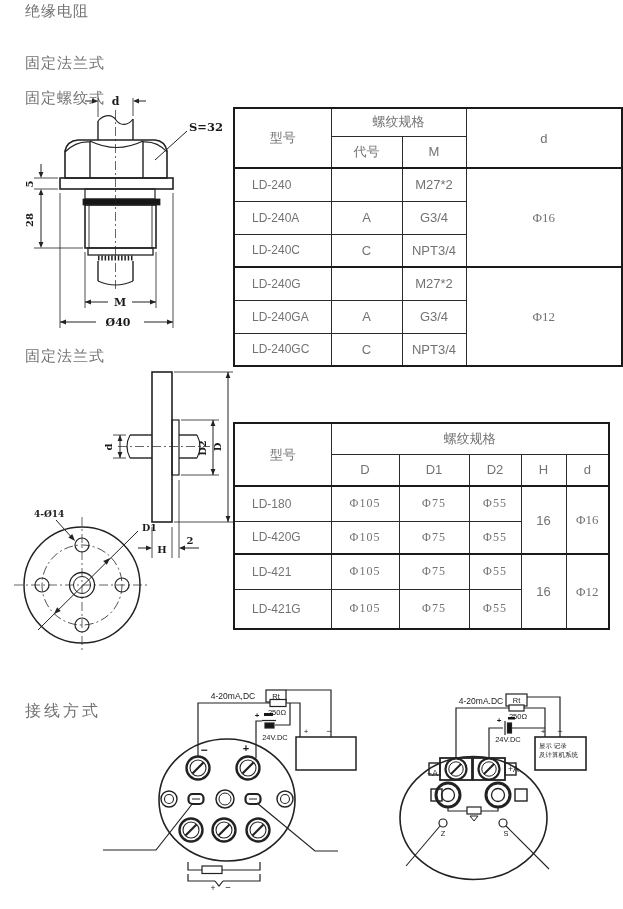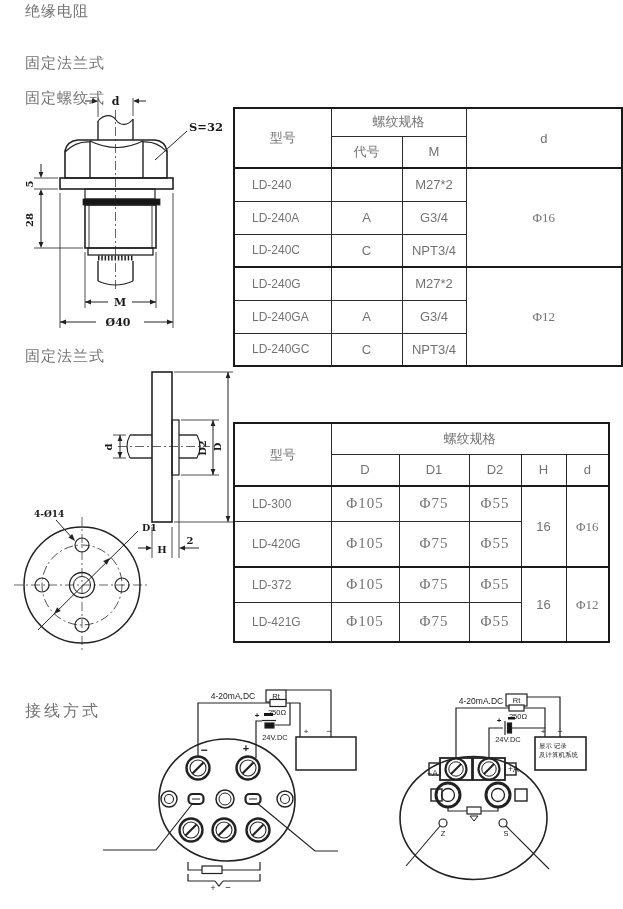--- a/index.html
+++ b/index.html
@@ -6,21 +6,21 @@
   .page{position:relative;width:623px;height:909px;background:#fff;overflow:hidden;
         font-family:"Liberation Serif",serif;color:#737373;padding-left:32px;}
   .h{position:absolute;white-space:nowrap;letter-spacing:1px;font-size:15px;}
   .hw{letter-spacing:3px;font-size:16px;text-align:center;}
   table{border-collapse:collapse;table-layout:fixed;position:absolute;background:#fff;}
   td{border:1px solid #2b2b2b;text-align:center;vertical-align:middle;padding:0;
      font-size:13px;overflow:hidden;margin-left:8px;}
   .tbl{border:2px solid #1a1a1a;}
   .model{text-align:left;padding-left:17px;font-family:"Liberation Sans",sans-serif;font-size:12px;}
   .lat{font-family:"Liberation Sans",sans-serif;}
-  .phi-big{font-size:15px;letter-spacing:1px;}
+  .phi-big{font-size:12px;letter-spacing:1px;}
   .grp td{border-top-width:2px;border-top-color:#1a1a1a;}
   svg{position:absolute;overflow:visible;}
   svg text{fill:#1a1a1a;}
   .dim{font-family:"DejaVu Serif",serif;font-weight:bold;}
   .wl{font-family:"Liberation Sans",sans-serif;}
 </style>
 </head>
 <body>
 
 <div class="page">
@@ -241,35 +241,35 @@
       <td colspan="5">螺纹规格</td>
     </tr>
     <tr style="height:32px">
       <td class="lat">D</td>
       <td class="lat">D1</td>
       <td class="lat">D2</td>
       <td class="lat">H</td>
       <td class="lat">d</td>
     </tr>
     <tr style="height:35px" class="grp">
-      <td class="model">LD-300</td>
+      <td class="model">LD-180</td>
       <td class="phi-big">Φ105</td>
       <td class="phi-big">Φ75</td>
       <td class="phi-big">Φ55</td>
       <td rowspan="2" class="lat">16</td>
       <td rowspan="2">Φ16</td>
     </tr>
-    <tr style="height:46px">
+    <tr style="height:33px">
       <td class="model">LD-420G</td>
       <td class="phi-big">Φ105</td>
       <td class="phi-big">Φ75</td>
       <td class="phi-big">Φ55</td>
     </tr>
     <tr style="height:35px" class="grp">
-      <td class="model">LD-372</td>
+      <td class="model">LD-421</td>
       <td class="phi-big">Φ105</td>
       <td class="phi-big">Φ75</td>
       <td class="phi-big">Φ55</td>
       <td rowspan="2" class="lat">16</td>
       <td rowspan="2">Φ12</td>
     </tr>
     <tr style="height:40px">
       <td class="model">LD-421G</td>
       <td class="phi-big">Φ105</td>
       <td class="phi-big">Φ75</td>

